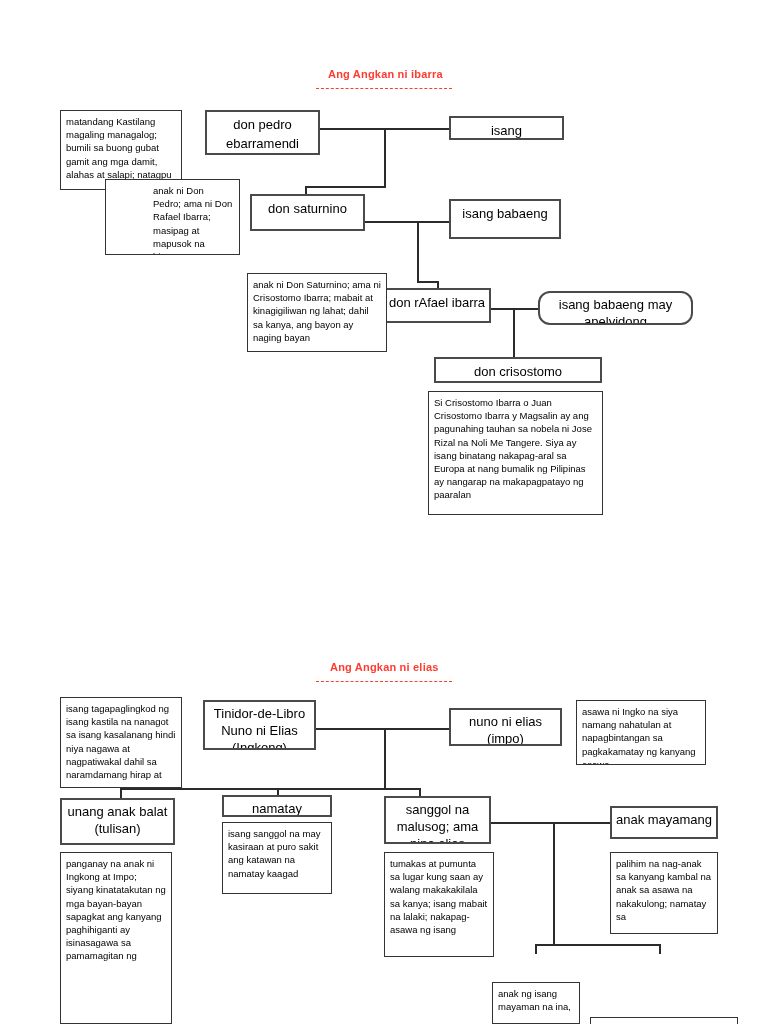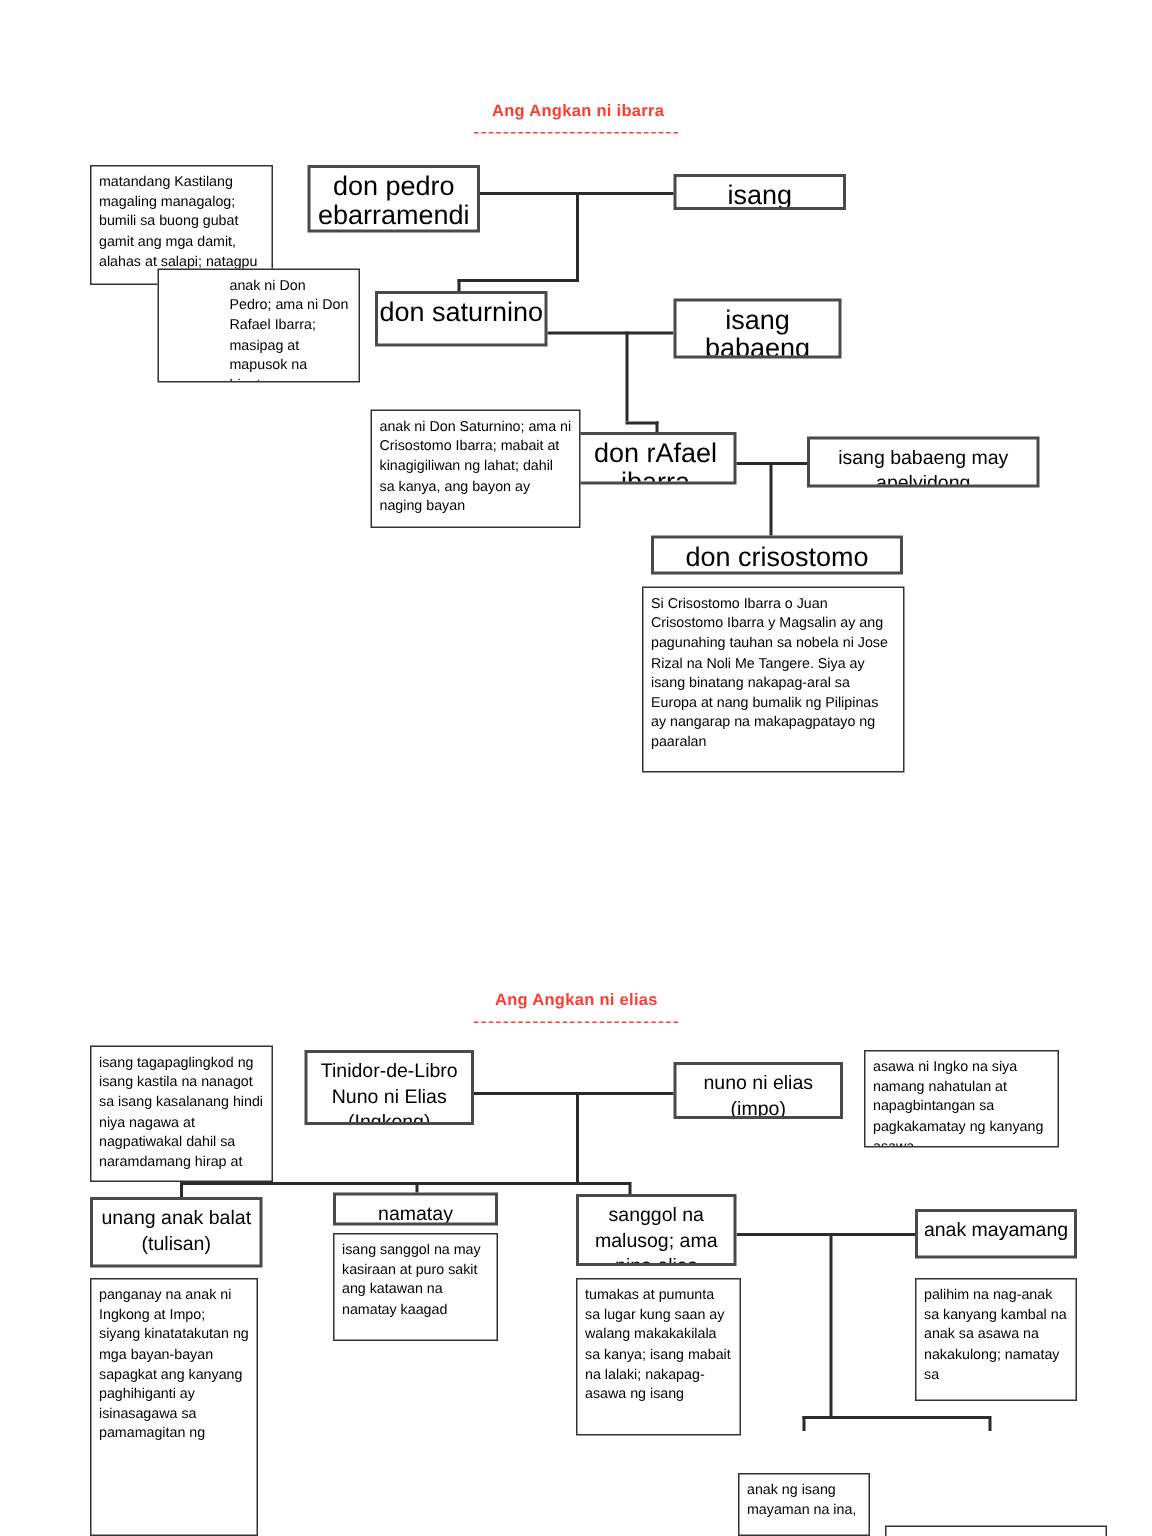--- a/index.html
+++ b/index.html
@@ -32,21 +32,21 @@
   .node{
     position:absolute;
     box-sizing:border-box;
     background:#fff;
     border:2px solid #4a4a4a;
     display:flex;
     align-items:flex-start;
     justify-content:center;
     text-align:center;
     overflow:hidden;
-    font-size:18px;
+    font-size:13px;
     line-height:19px;
     padding-top:3px;
     z-index:3;
   }
   .node .nlabel{
     display:block;
     width:100%;
     white-space:pre-line;
   }
   .node.small{font-size:13px;line-height:17px;}
@@ -107,21 +107,21 @@
   </div>
 
   <div class="node" style="left:449px;top:199px;width:112px;height:40px;">
     <span class="nlabel">isang babaeng</span>
   </div>
 
   <div class="node" style="left:383px;top:288px;width:108px;height:35px;">
     <span class="nlabel">don rAfael ibarra</span>
   </div>
 
-  <div class="node small" style="left:538px;top:291px;width:155px;height:34px;">
+  <div class="node small" style="left:538px;top:291px;width:155px;height:34px;border-radius:12px;">
     <span class="nlabel">isang babaeng may apelyidong</span>
   </div>
 
   <div class="node" style="left:434px;top:357px;width:168px;height:26px;">
     <span class="nlabel">don crisostomo</span>
   </div>
 
   <div class="note" style="left:60px;top:110px;width:122px;height:80px;">
     <span class="ntext">matandang Kastilang magaling managalog; bumili sa buong gubat gamit ang mga damit, alahas at salapi; natagpu</span>
   </div>

